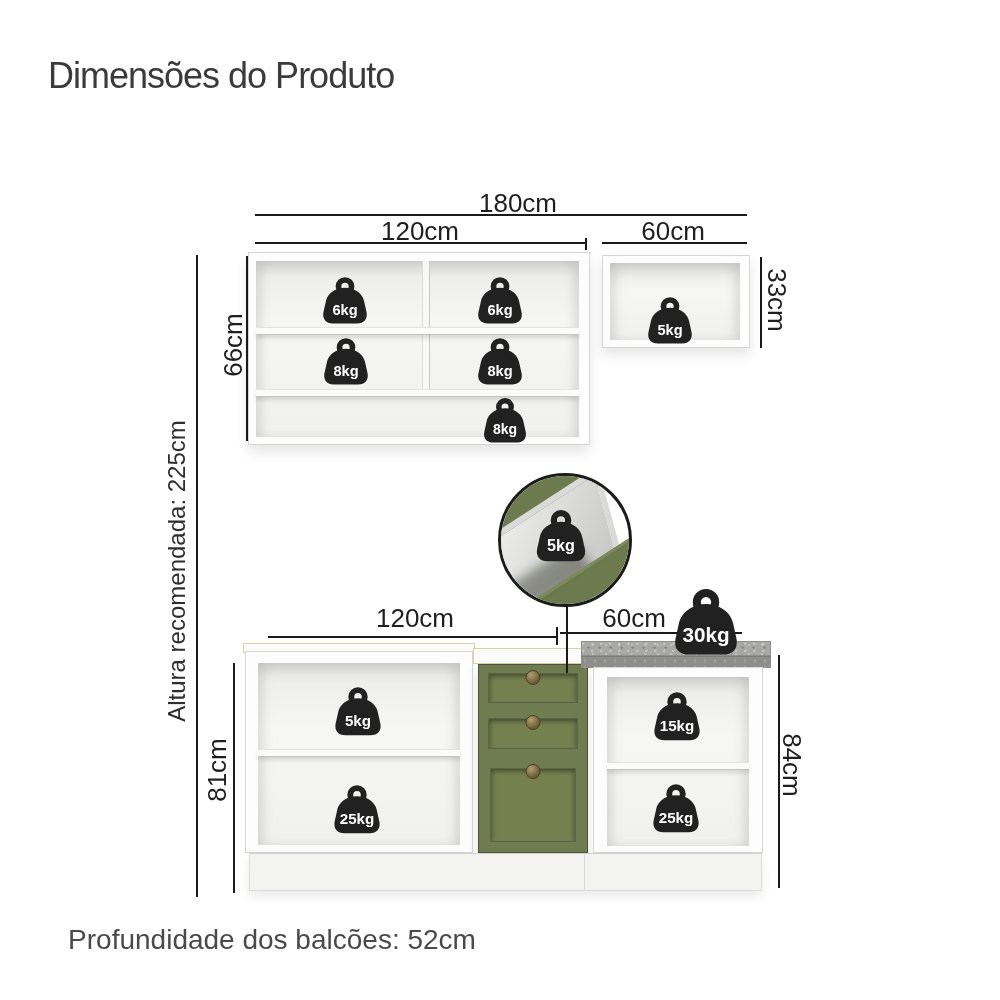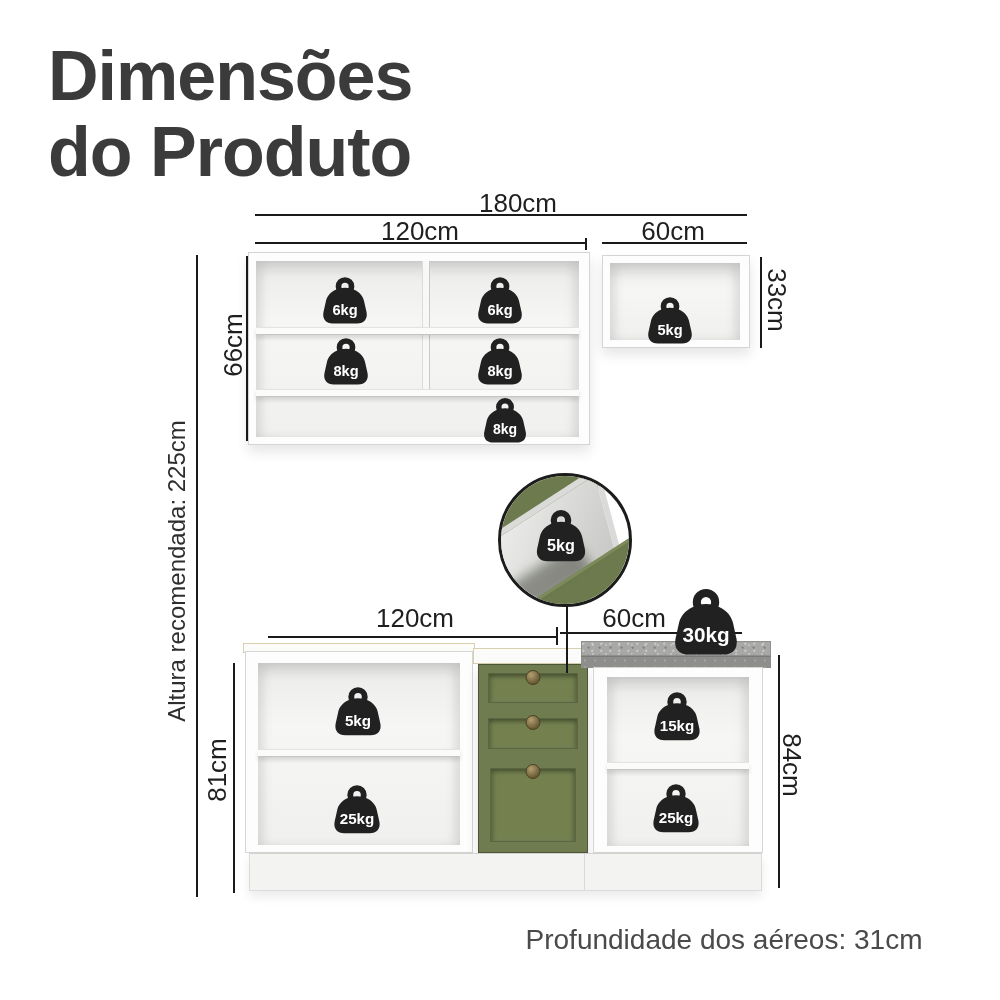--- a/index.html
+++ b/index.html
@@ -1,21 +1,21 @@
 <!DOCTYPE html>
 <html><head>
 <meta charset="utf-8">
 <style>
   html,body{margin:0;padding:0;background:#ffffff;}
   #canvas{position:relative;width:1000px;height:1000px;background:#ffffff;overflow:hidden;
           font-family:"Liberation Sans",sans-serif;}
   .abs{position:absolute;}
 
   
-  .title{left:48px;top:38px;width:440px;font-size:70px;line-height:76px;font-weight:700;
+  .title{left:48px;top:38px;width:440px;font-size:36px;line-height:76px;font-weight:400;
          color:#3b3b3b;letter-spacing:-1px;}
   .dim-label{font-size:26px;color:#1f1f1f;white-space:nowrap;transform:translateX(-50%);}
   .vdim{width:140px;height:28px;line-height:28px;font-size:26px;color:#1f1f1f;text-align:center;
         white-space:nowrap;}
   .rotccw{transform:rotate(-90deg);}
   .rotcw{transform:rotate(90deg);}
   .vlong{width:330px;height:28px;line-height:28px;font-size:24px;color:#2e2e2e;text-align:center;
          white-space:nowrap;transform:rotate(-90deg);}
   .footer-note{font-size:28px;color:#4a4a4a;white-space:nowrap;transform:translateX(-50%);}
 
@@ -233,15 +233,15 @@
     <circle class="ring" cx="32" cy="11.5" r="8"></circle>
     <path class="body" d="M32 13 C27.5 13 23.6 13.9 20.6 15.6 C13.4 18.9 9.8 24 8.5 29.6 L5.4 43.6 C4.1 51.8 8.6 57 17 57 L47 57 C55.4 57 59.9 51.8 58.6 43.6 L55.5 29.6 C54.2 24 50.6 18.9 43.4 15.6 C40.4 13.9 36.5 13 32 13 Z"></path>
     <text x="32" y="46" text-anchor="middle">15kg</text>
   </svg>
   <svg class="badge" style="left:649px;top:784px;" width="54" height="51" viewBox="0 0 64 60">
     <circle class="ring" cx="32" cy="11.5" r="8"></circle>
     <path class="body" d="M32 13 C27.5 13 23.6 13.9 20.6 15.6 C13.4 18.9 9.8 24 8.5 29.6 L5.4 43.6 C4.1 51.8 8.6 57 17 57 L47 57 C55.4 57 59.9 51.8 58.6 43.6 L55.5 29.6 C54.2 24 50.6 18.9 43.4 15.6 C40.4 13.9 36.5 13 32 13 Z"></path>
     <text x="32" y="46" text-anchor="middle">25kg</text>
   </svg>
 
-  <div class="abs footer-note" style="left:724px;top:924px;">Profundidade dos aéreos: 31cm</div>
+  <div class="abs footer-note" style="left:272px;top:924px;">Profundidade dos balcões: 52cm</div>
 
 </div>
 
 </body></html>

